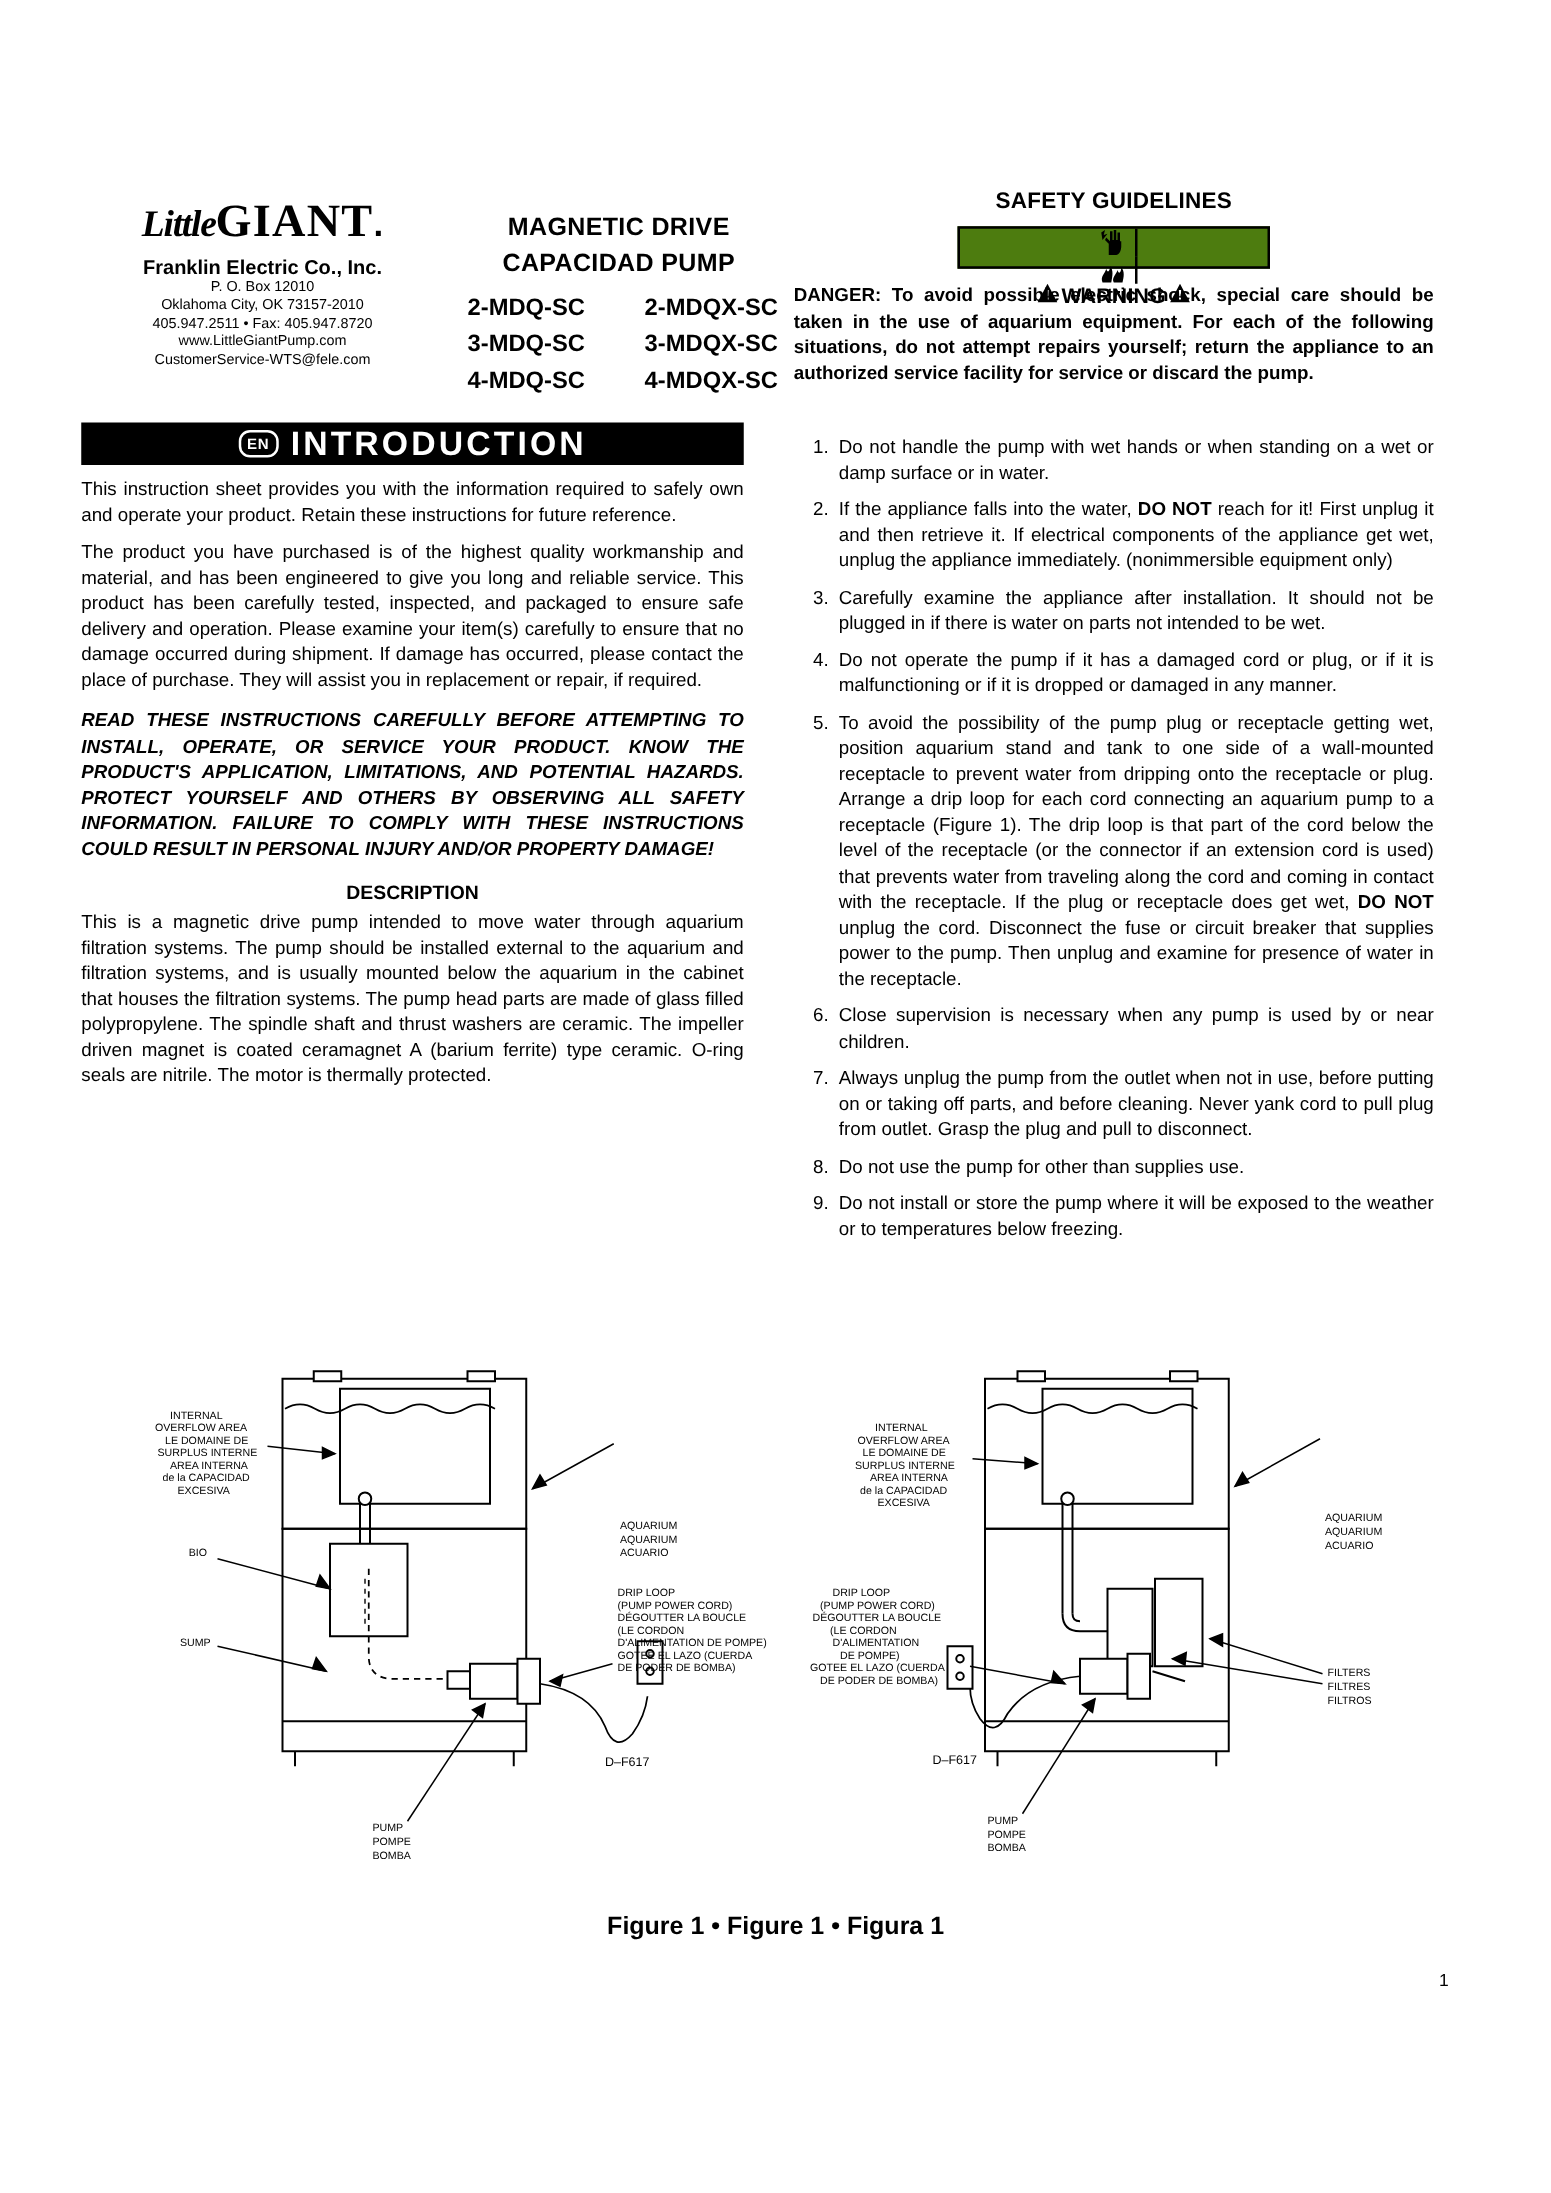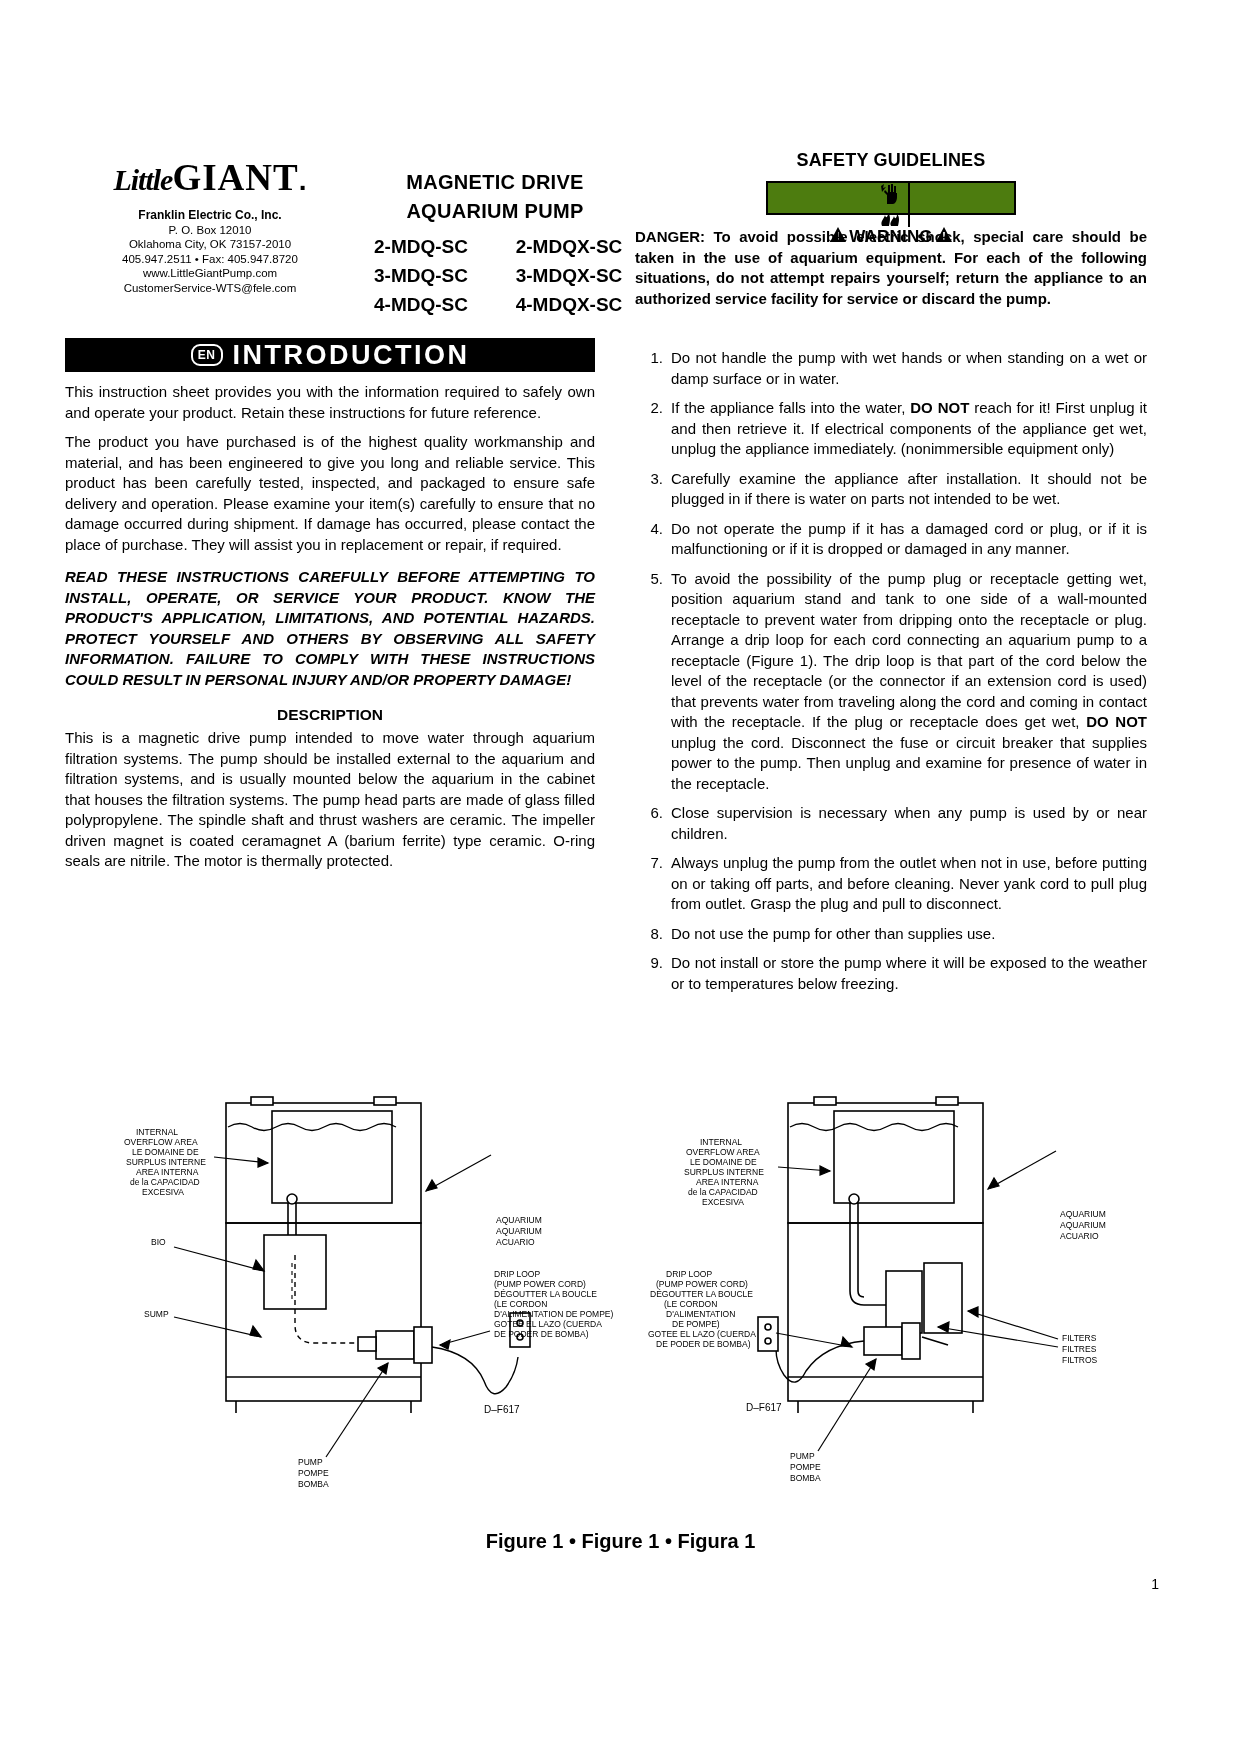--- a/index.html
+++ b/index.html
@@ -68,21 +68,21 @@
   }
   .addr {
     text-align: center;
     font-size: 11.5px;
     line-height: 14.5px;
     margin-top: 9px;
     color: #000;
   }
   .addr .bold {
     font-weight: bold;
-    font-size: 12px;
+    font-size: 16px;
   }
 
   .title-col {
     width: 280px;
     text-align: center;
     padding-top: 18px;
   }
   .title-col .t {
     font-size: 20px;
     font-weight: bold;
@@ -294,21 +294,21 @@
             <div>P. O. Box 12010</div>
             <div>Oklahoma City, OK 73157-2010</div>
             <div>405.947.2511 • Fax: 405.947.8720</div>
             <div>www.LittleGiantPump.com</div>
             <div>CustomerService-WTS@fele.com</div>
           </div>
         </div>
 
         <div class="title-col">
           <div class="t">MAGNETIC DRIVE</div>
-          <div class="t">AQUARIUM PUMP</div>
+          <div class="t">CAPACIDAD PUMP</div>
           <div class="models">
             <div class="mrow">
               <span>2-MDQ-SC</span>
               <span>2-MDQX-SC</span>
             </div>
             <div class="mrow">
               <span>3-MDQ-SC</span>
               <span>3-MDQX-SC</span>
             </div>
             <div class="mrow">

